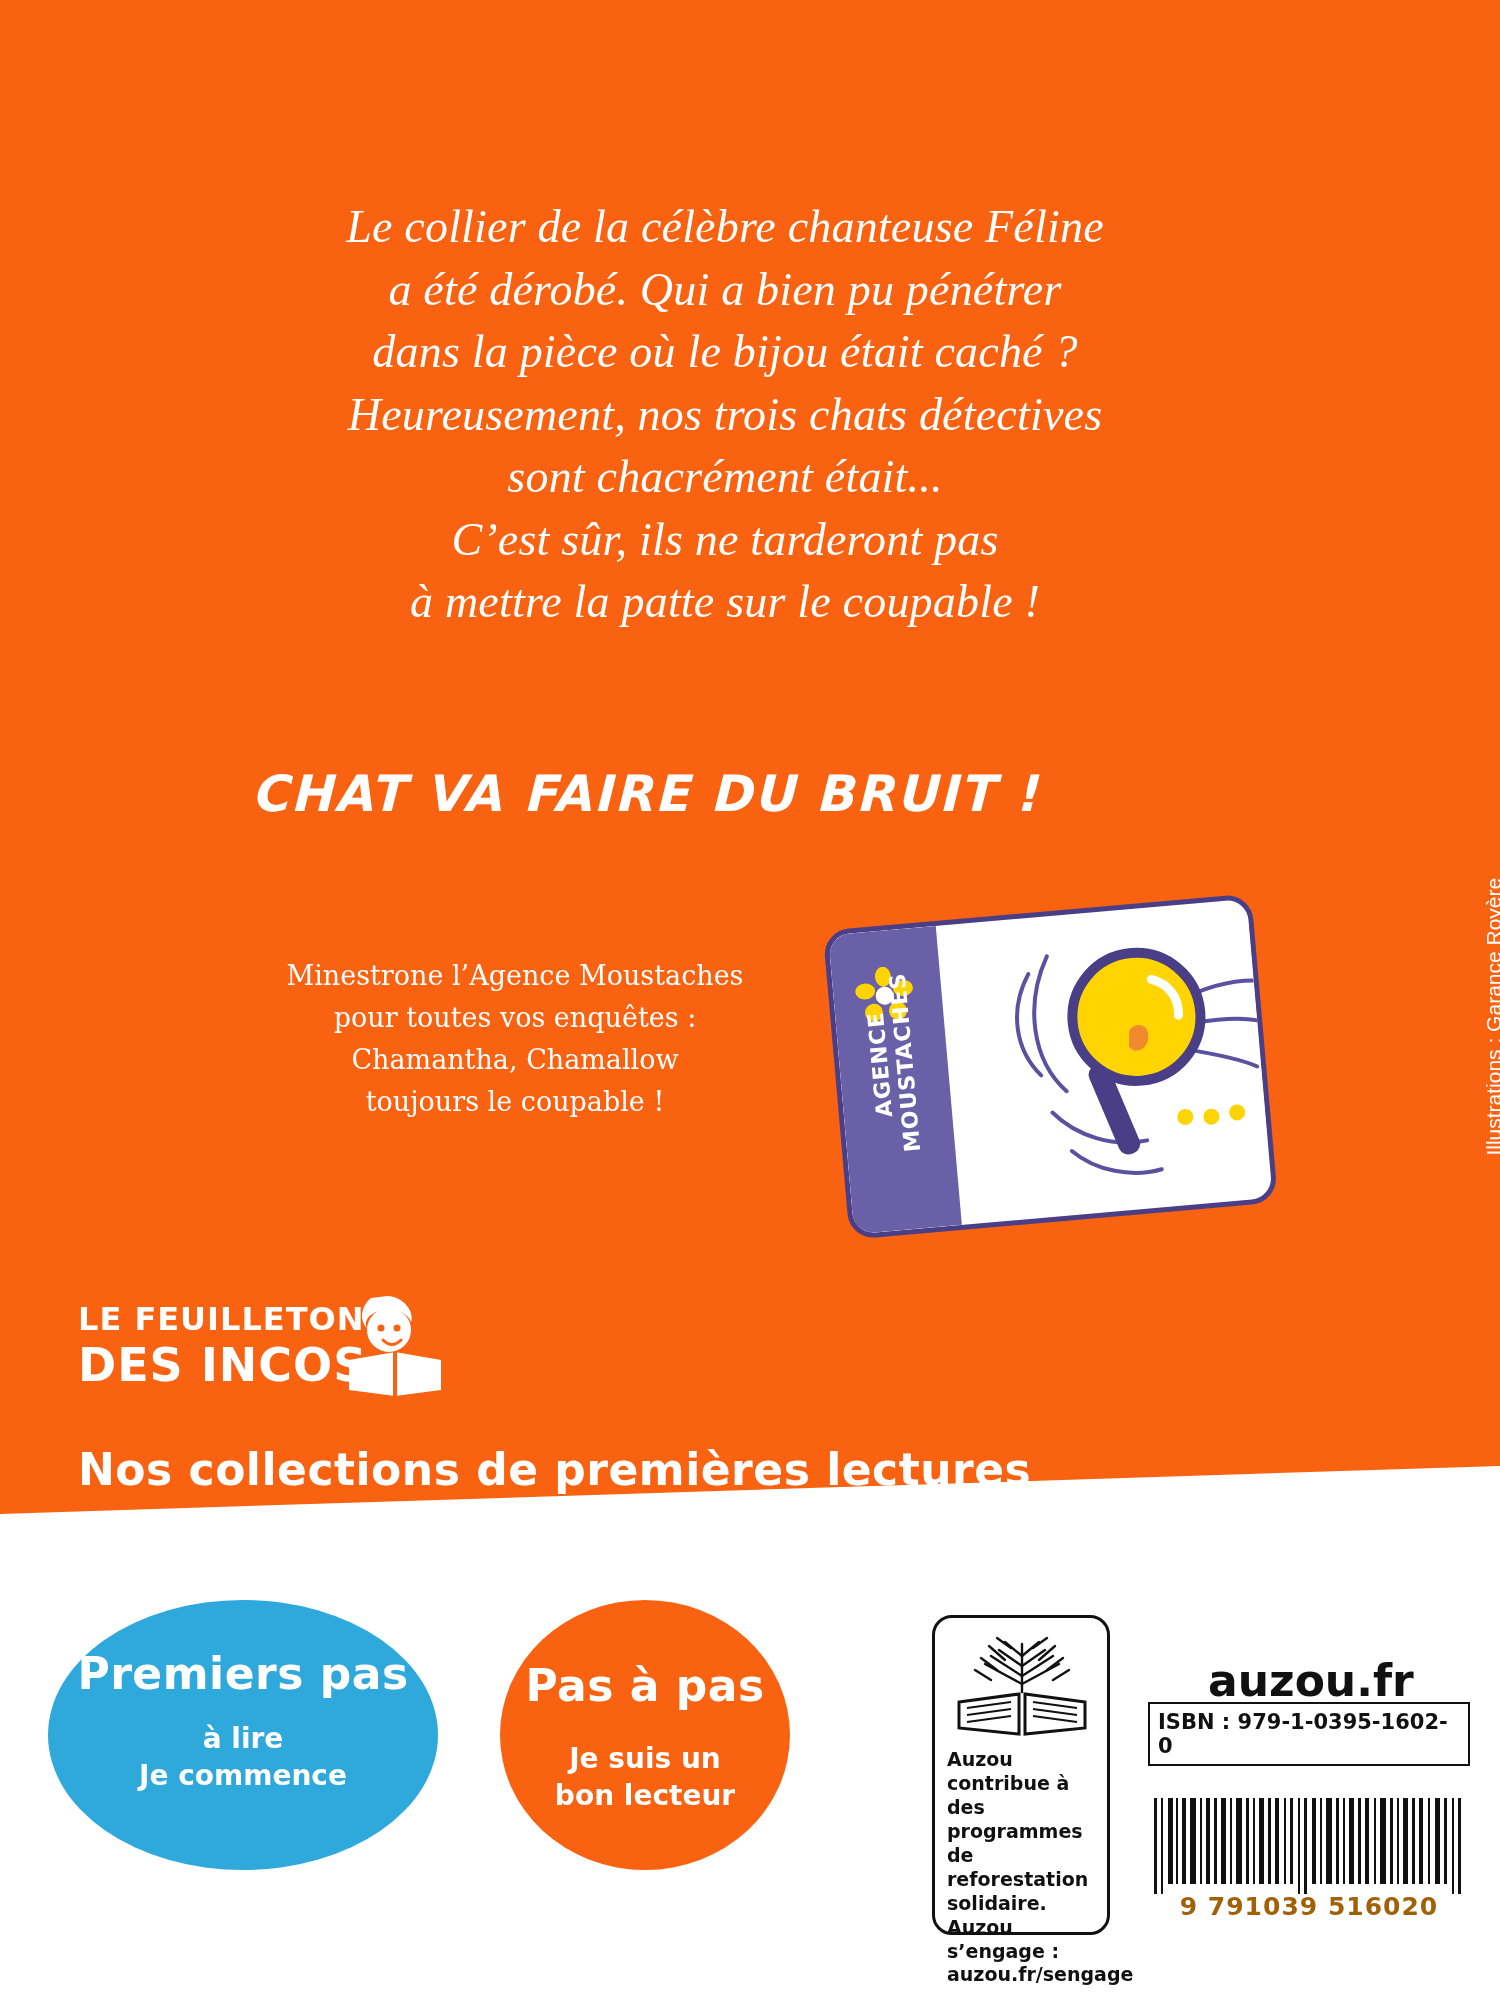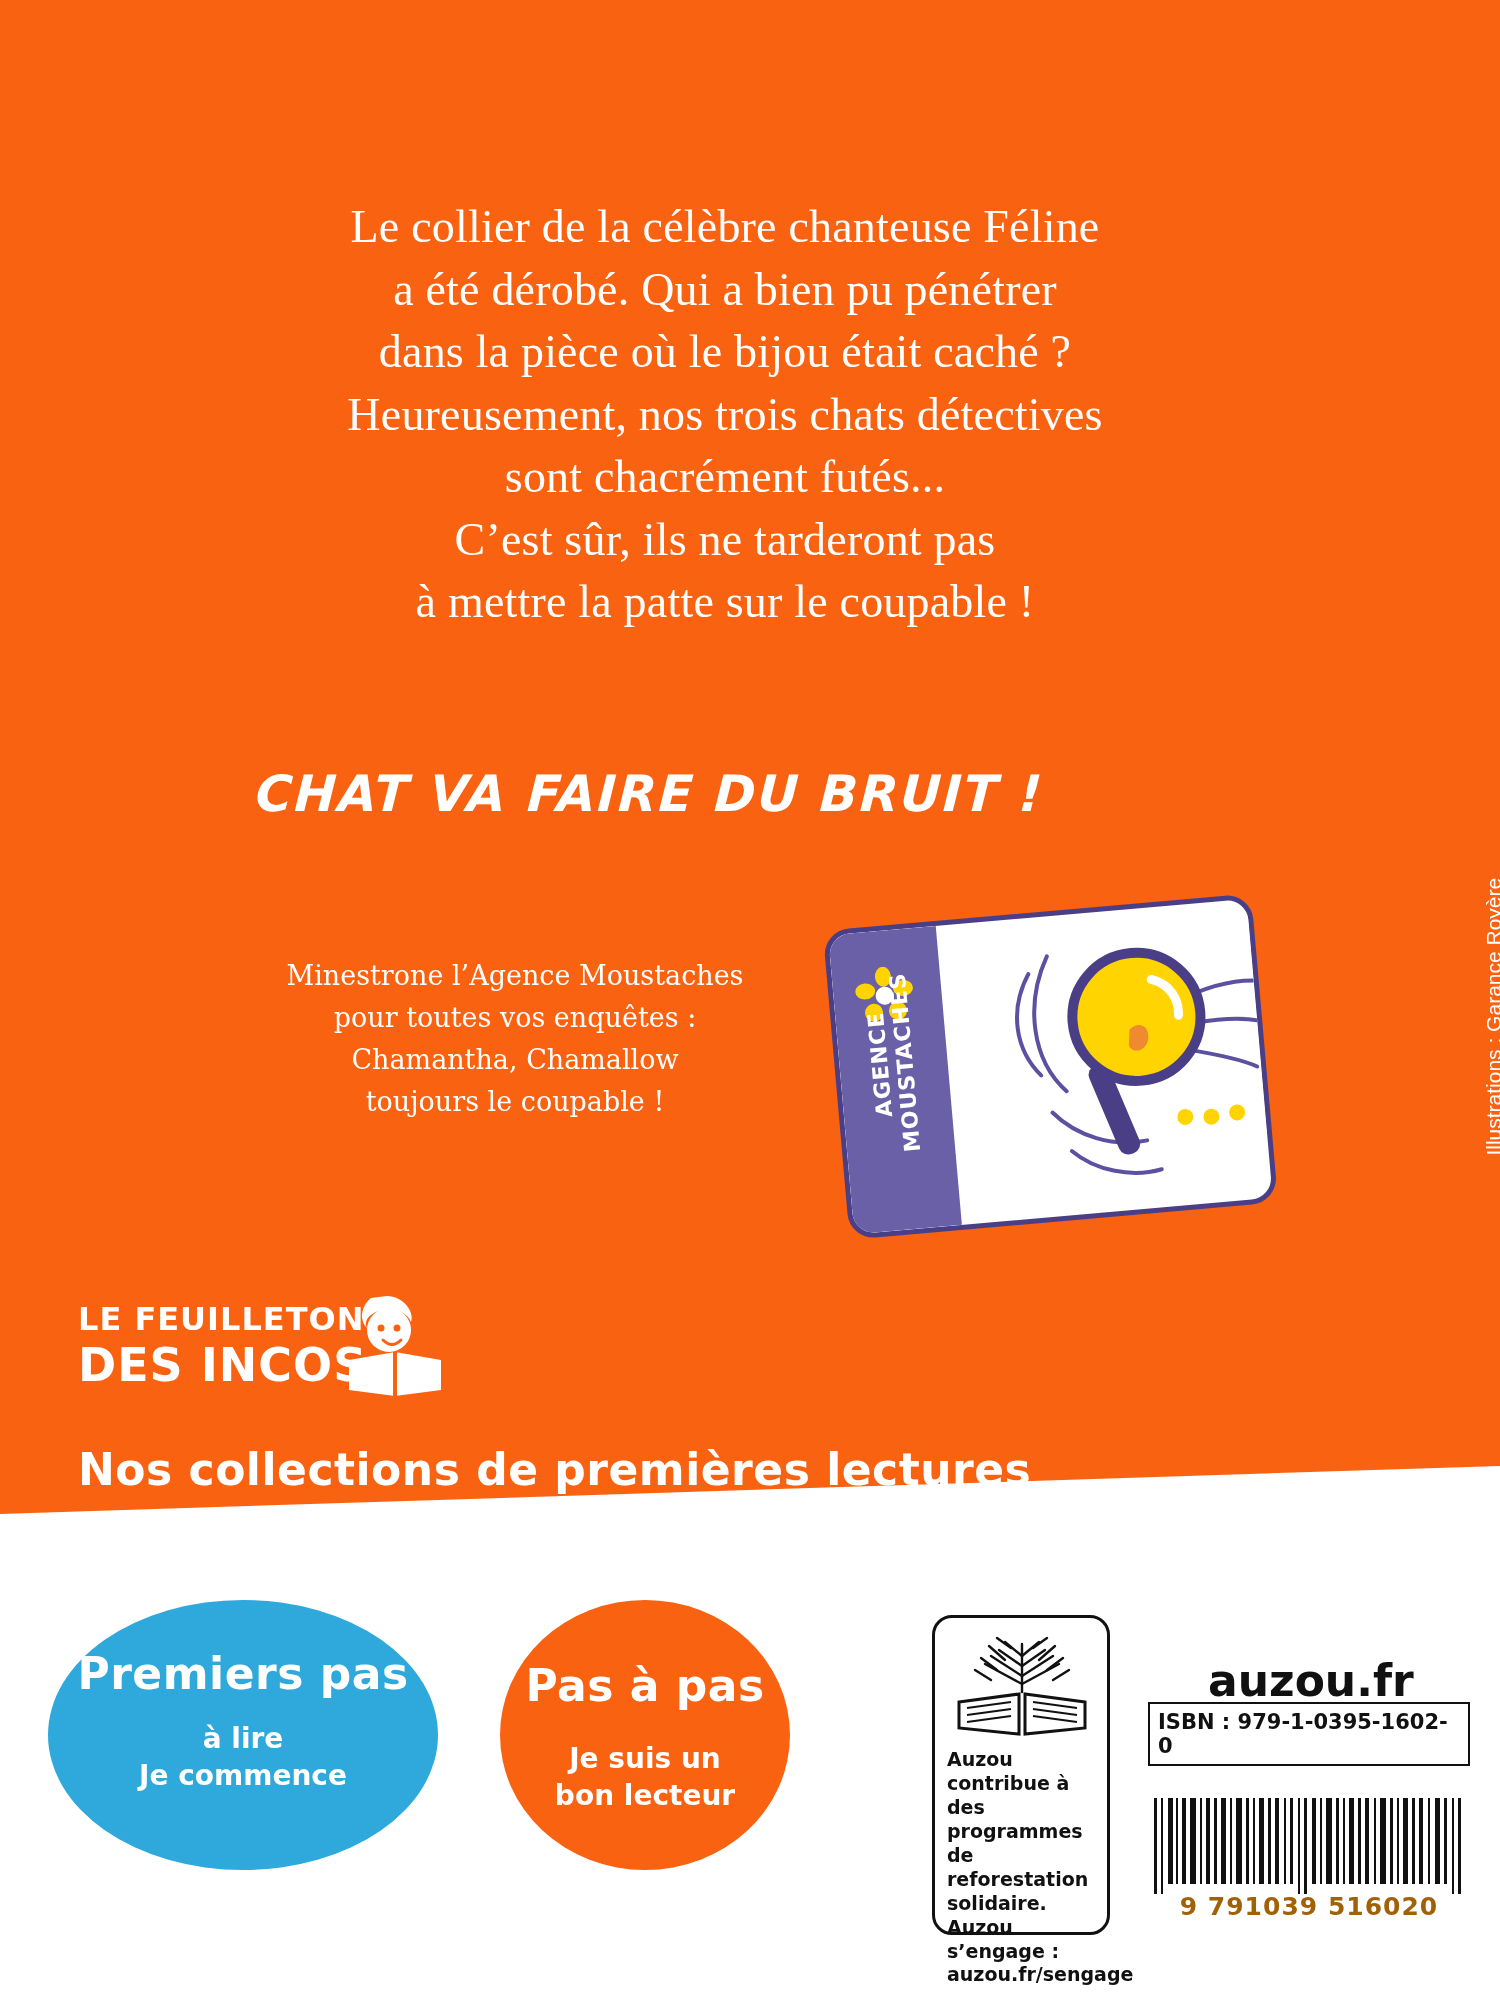--- a/index.html
+++ b/index.html
@@ -47,20 +47,21 @@
     width: 1150px;
     text-align: center;
     color: #ffffff;
     font-family: "Liberation Serif", serif;
     font-size: 46px;
     line-height: 1.36;
     letter-spacing: 0.2px;
   }
   .blurb div {
     white-space: nowrap;
+    font-style: italic;
   }
   
   .series-title {
     position: absolute;
     left: 150px;
     top: 765px;
     width: 1000px;
     text-align: center;
     color: #ffffff;
     font-family: "DejaVu Sans", sans-serif;
@@ -321,21 +322,21 @@
 
 <div class="page">
 
   <div class="orange-panel"></div>
 
   <div class="blurb">
     <div>Le collier de la célèbre chanteuse Féline</div>
     <div>a été dérobé. Qui a bien pu pénétrer</div>
     <div>dans la pièce où le bijou était caché ?</div>
     <div>Heureusement, nos trois chats détectives</div>
-    <div>sont chacrément futés...</div>
+    <div>sont chacrément était...</div>
     <div>C’est sûr, ils ne tarderont pas</div>
     <div>à mettre la patte sur le coupable !</div>
   </div>
 
   <div class="series-title">CHAT VA FAIRE DU BRUIT !</div>
 
   <div class="contact">
     <div>Minestrone l’Agence Moustaches</div>
     <div>pour toutes vos enquêtes :</div>
     <div>Chamantha, Chamallow</div>

